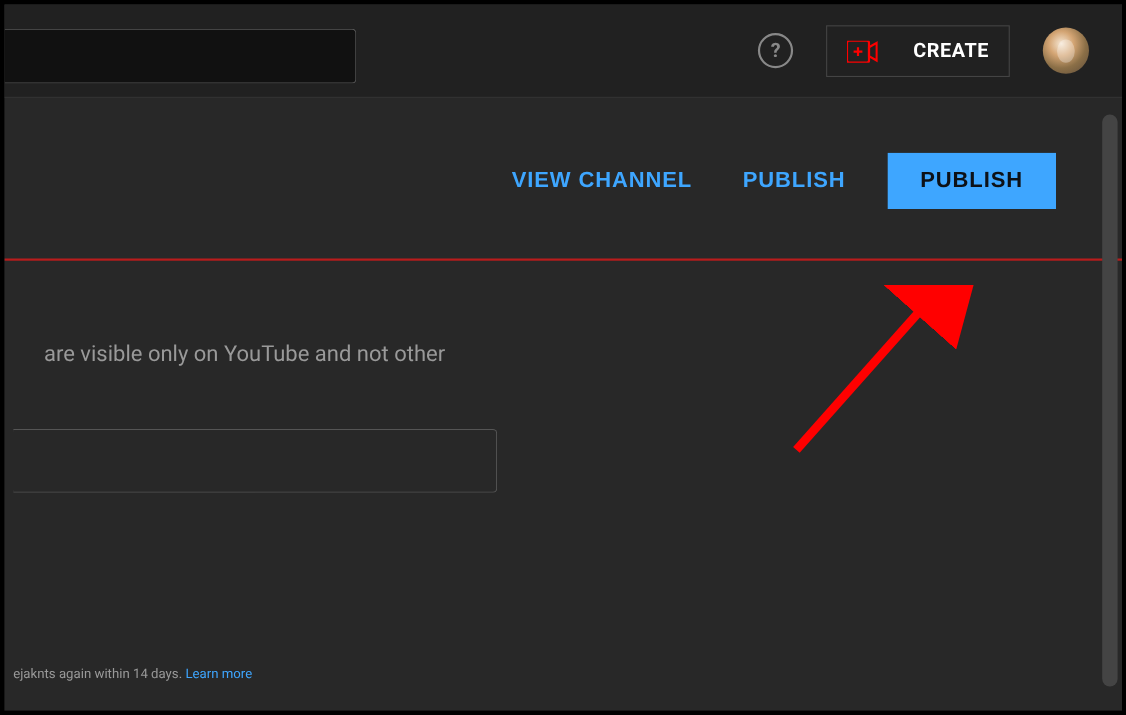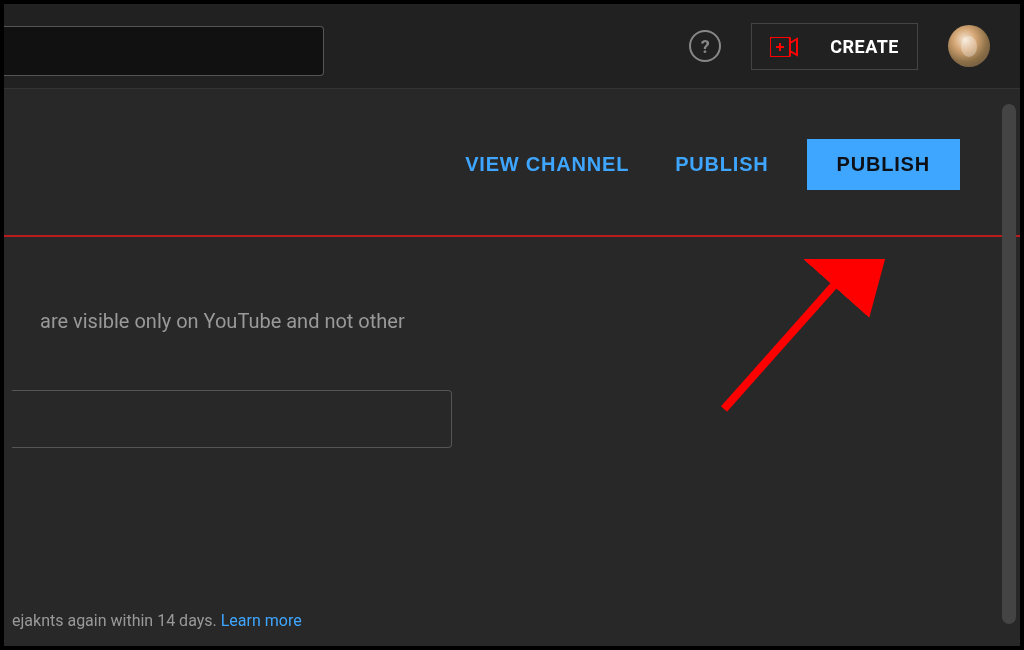--- a/index.html
+++ b/index.html
@@ -132,24 +132,24 @@
       margin-top: 55px;
       width: 440px;
       height: 58px;
       border: 1px solid #555;
       border-left: none;
       border-radius: 0 4px 4px 0;
       background: transparent;
     }
     .bottom-text {
       position: absolute;
-      bottom: 16px;
+      bottom: 27px;
       left: 8px;
       color: #999;
-      font-size: 16px;
+      font-size: 12px;
     }
     .learn-more {
       color: #3ea6ff;
       cursor: pointer;
     }
     .scrollbar {
       position: absolute;
       right: 4px;
       top: 100px;
       width: 14px;

